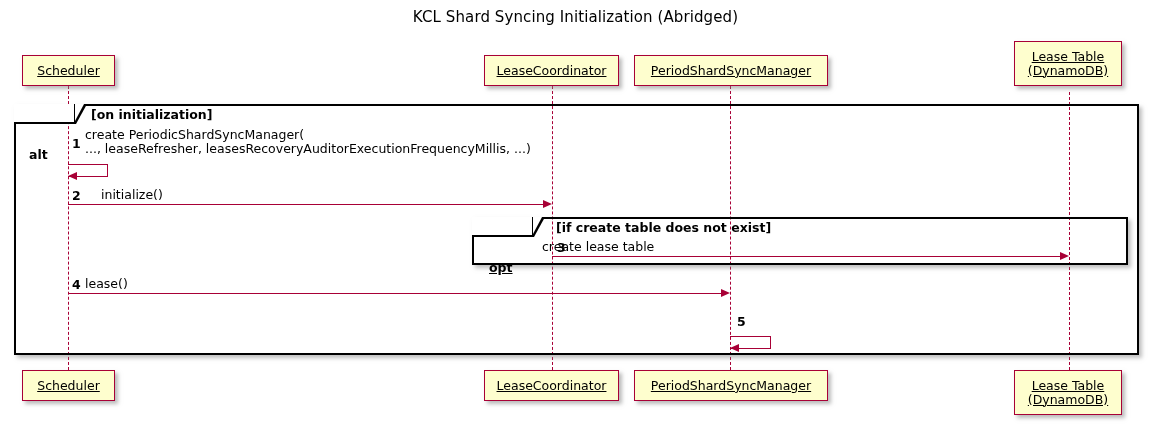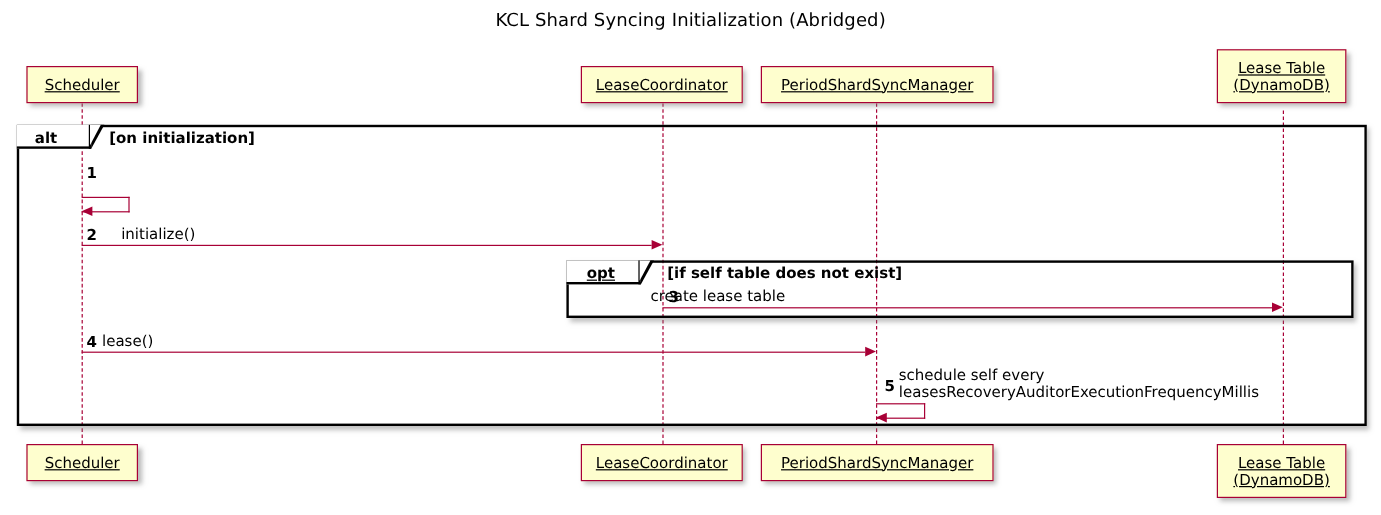--- a/index.html
+++ b/index.html
@@ -19,21 +19,21 @@
   .participant .plabel{line-height:14px;white-space:pre-line;text-decoration:underline;}
 
   
   .lifeline{position:absolute;width:0;border-left:1.5px dashed #A80036;}
 
   
   .frame{position:absolute;border:2px solid #000;box-sizing:border-box;
          background:transparent;box-shadow:3px 3px 4px rgba(130,130,130,0.5);}
   .frame-tab{position:absolute;border-right:2px solid #000;border-bottom:2px solid #000;
              background:#fff;box-sizing:border-box;}
-  .frame-label{position:absolute;font-size:12.5px;font-weight:bold;color:#000;}
+  .frame-label{position:absolute;font-size:12.5px;font-weight:bold;color:#000;margin-top:40px;}
   .frame-cond{position:absolute;font-size:12.5px;font-weight:bold;color:#000;}
 
   
   .msg-line{position:absolute;height:0;border-top:1.5px solid #A80036;}
   .msg-head{position:absolute;width:0;height:0;
             border-top:4.5px solid transparent;border-bottom:4.5px solid transparent;
             border-left:9px solid #A80036;}
   .msg-head-left{position:absolute;width:0;height:0;
             border-top:4.5px solid transparent;border-bottom:4.5px solid transparent;
             border-right:9px solid #A80036;}
@@ -79,50 +79,50 @@
 
   <div class="frame-tab" style="left:14px;top:104px;width:62px;height:20px;"></div>
   <div style="position:absolute;left:76px;top:104px;width:0;height:0;
               border-top:20px solid #000;border-right:11px solid transparent;"></div>
   <div style="position:absolute;left:75px;top:104px;width:0;height:0;
               border-top:17px solid #fff;border-right:9px solid transparent;"></div>
   <div class="frame-label" style="left:29px;top:107px;">alt</div>
   <div class="frame-cond" style="left:91px;top:107px;text-align:right;">[on initialization]</div>
 
   <div class="msg-num" style="left:72px;top:136px;">1</div>
+  <div class="msg-text" style="left:85px;top:128px;width:640px;">create PeriodicShardSyncManager(
+   ..., leaseRefresher, leasesRecoveryAuditorExecutionFrequencyMillis, ...)</div>
   <div class="selfloop" style="left:68px;top:164px;width:40px;height:13px;"></div>
   <div class="msg-head-left" style="left:68px;top:172px;"></div>
 
   <div class="msg-num" style="left:72px;top:188px;">2</div>
   <div class="msg-text" style="left:101px;top:188px;">initialize()</div>
   <div class="msg-line" style="left:68px;top:204px;width:475px;"></div>
   <div class="msg-head" style="left:543px;top:200px;"></div>
 
   <div class="frame" style="left:472px;top:217px;width:656px;height:48px;"></div>
   <div class="frame-tab" style="left:472px;top:217px;width:62px;height:20px;"></div>
   <div style="position:absolute;left:534px;top:217px;width:0;height:0;
               border-top:20px solid #000;border-right:11px solid transparent;"></div>
   <div style="position:absolute;left:533px;top:217px;width:0;height:0;
               border-top:17px solid #fff;border-right:9px solid transparent;"></div>
   <div class="frame-label" style="left:489px;top:220px;text-decoration:underline;">opt</div>
-  <div class="frame-cond" style="left:556px;top:220px;">[if self table does not exist]</div>
+  <div class="frame-cond" style="left:556px;top:220px;">[if create table does not exist]</div>
 
   <div class="msg-num" style="left:557px;top:240px;">3</div>
   <div class="msg-text" style="left:542px;top:240px;">create lease table</div>
   <div class="msg-line" style="left:552px;top:256px;width:508px;"></div>
   <div class="msg-head" style="left:1060px;top:252px;"></div>
 
   <div class="msg-num" style="left:72px;top:277px;">4</div>
   <div class="msg-text" style="left:85px;top:277px;">lease()</div>
   <div class="msg-line" style="left:68px;top:293px;width:653px;"></div>
   <div class="msg-head" style="left:721px;top:289px;"></div>
 
   <div class="msg-num" style="left:737px;top:314px;">5</div>
-  <div class="msg-text" style="left:749px;top:306px;width:380px;">schedule self every
-   leasesRecoveryAuditorExecutionFrequencyMillis</div>
   <div class="selfloop" style="left:730px;top:336px;width:41px;height:13px;"></div>
   <div class="msg-head-left" style="left:730px;top:344px;"></div>
 
   <div class="participant" style="left:22px;top:370px;width:93px;height:31px;">
     <span class="plabel">Scheduler</span>
   </div>
 
   <div class="participant" style="left:484px;top:370px;width:135px;height:31px;">
     <span class="plabel">LeaseCoordinator</span>
   </div>

